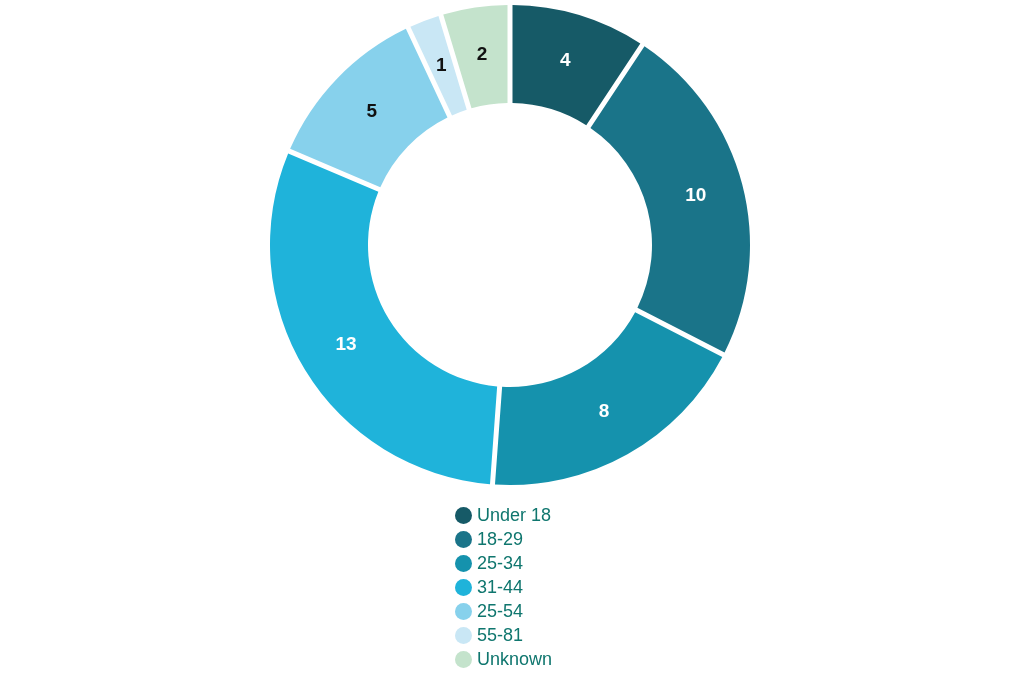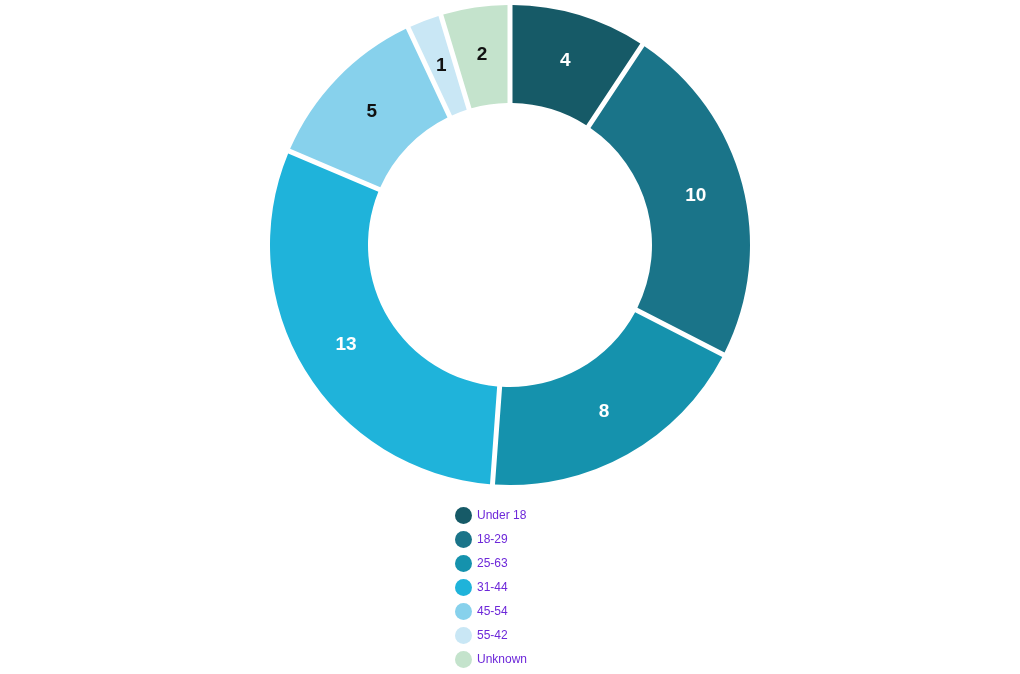--- a/index.html
+++ b/index.html
@@ -53,22 +53,22 @@
   }
   .legend-swatch {
     width: 17px;
     height: 17px;
     border-radius: 50%;
     flex: 0 0 auto;
     margin-right: 5px;
   }
   .legend-label {
     font-family: "Liberation Sans", sans-serif;
-    font-size: 12px;
-    color: #6d28d9;
+    font-size: 18px;
+    color: #0f766e;
     white-space: nowrap;
     text-align: center;
   }
 </style>
 </head>
 <body>
 
 <div id="chart-root">
   <svg class="donut-svg" id="donut-svg" width="1020" height="500" viewBox="0 0 1020 500">
       <path d="M 512.4999547890184 5.013020715596184 A 240 240 0 0 1 640.3321165352146 43.47198854885892 L 586.253989890909 125.21131511817508 A 142 142 0 0 0 512.4998708526925 103.02200647382054 Z" fill="#165a67"></path>
@@ -91,32 +91,32 @@
       <div class="legend-item">
         <span class="legend-swatch" style="background: rgb(22, 90, 103);"></span>
         <span class="legend-label">Under 18</span>
       </div>
       <div class="legend-item">
         <span class="legend-swatch" style="background: rgb(26, 116, 137);"></span>
         <span class="legend-label">18-29</span>
       </div>
       <div class="legend-item">
         <span class="legend-swatch" style="background: rgb(21, 146, 173);"></span>
-        <span class="legend-label">25-63</span>
+        <span class="legend-label">25-34</span>
       </div>
       <div class="legend-item">
         <span class="legend-swatch" style="background: rgb(31, 179, 218);"></span>
         <span class="legend-label">31-44</span>
       </div>
       <div class="legend-item">
         <span class="legend-swatch" style="background: rgb(135, 209, 236);"></span>
-        <span class="legend-label">45-54</span>
+        <span class="legend-label">25-54</span>
       </div>
       <div class="legend-item">
         <span class="legend-swatch" style="background: rgb(201, 231, 245);"></span>
-        <span class="legend-label">55-42</span>
+        <span class="legend-label">55-81</span>
       </div>
       <div class="legend-item">
         <span class="legend-swatch" style="background: rgb(196, 227, 204);"></span>
         <span class="legend-label">Unknown</span>
       </div>
     </div>
 </div>
 
 </body></html>

